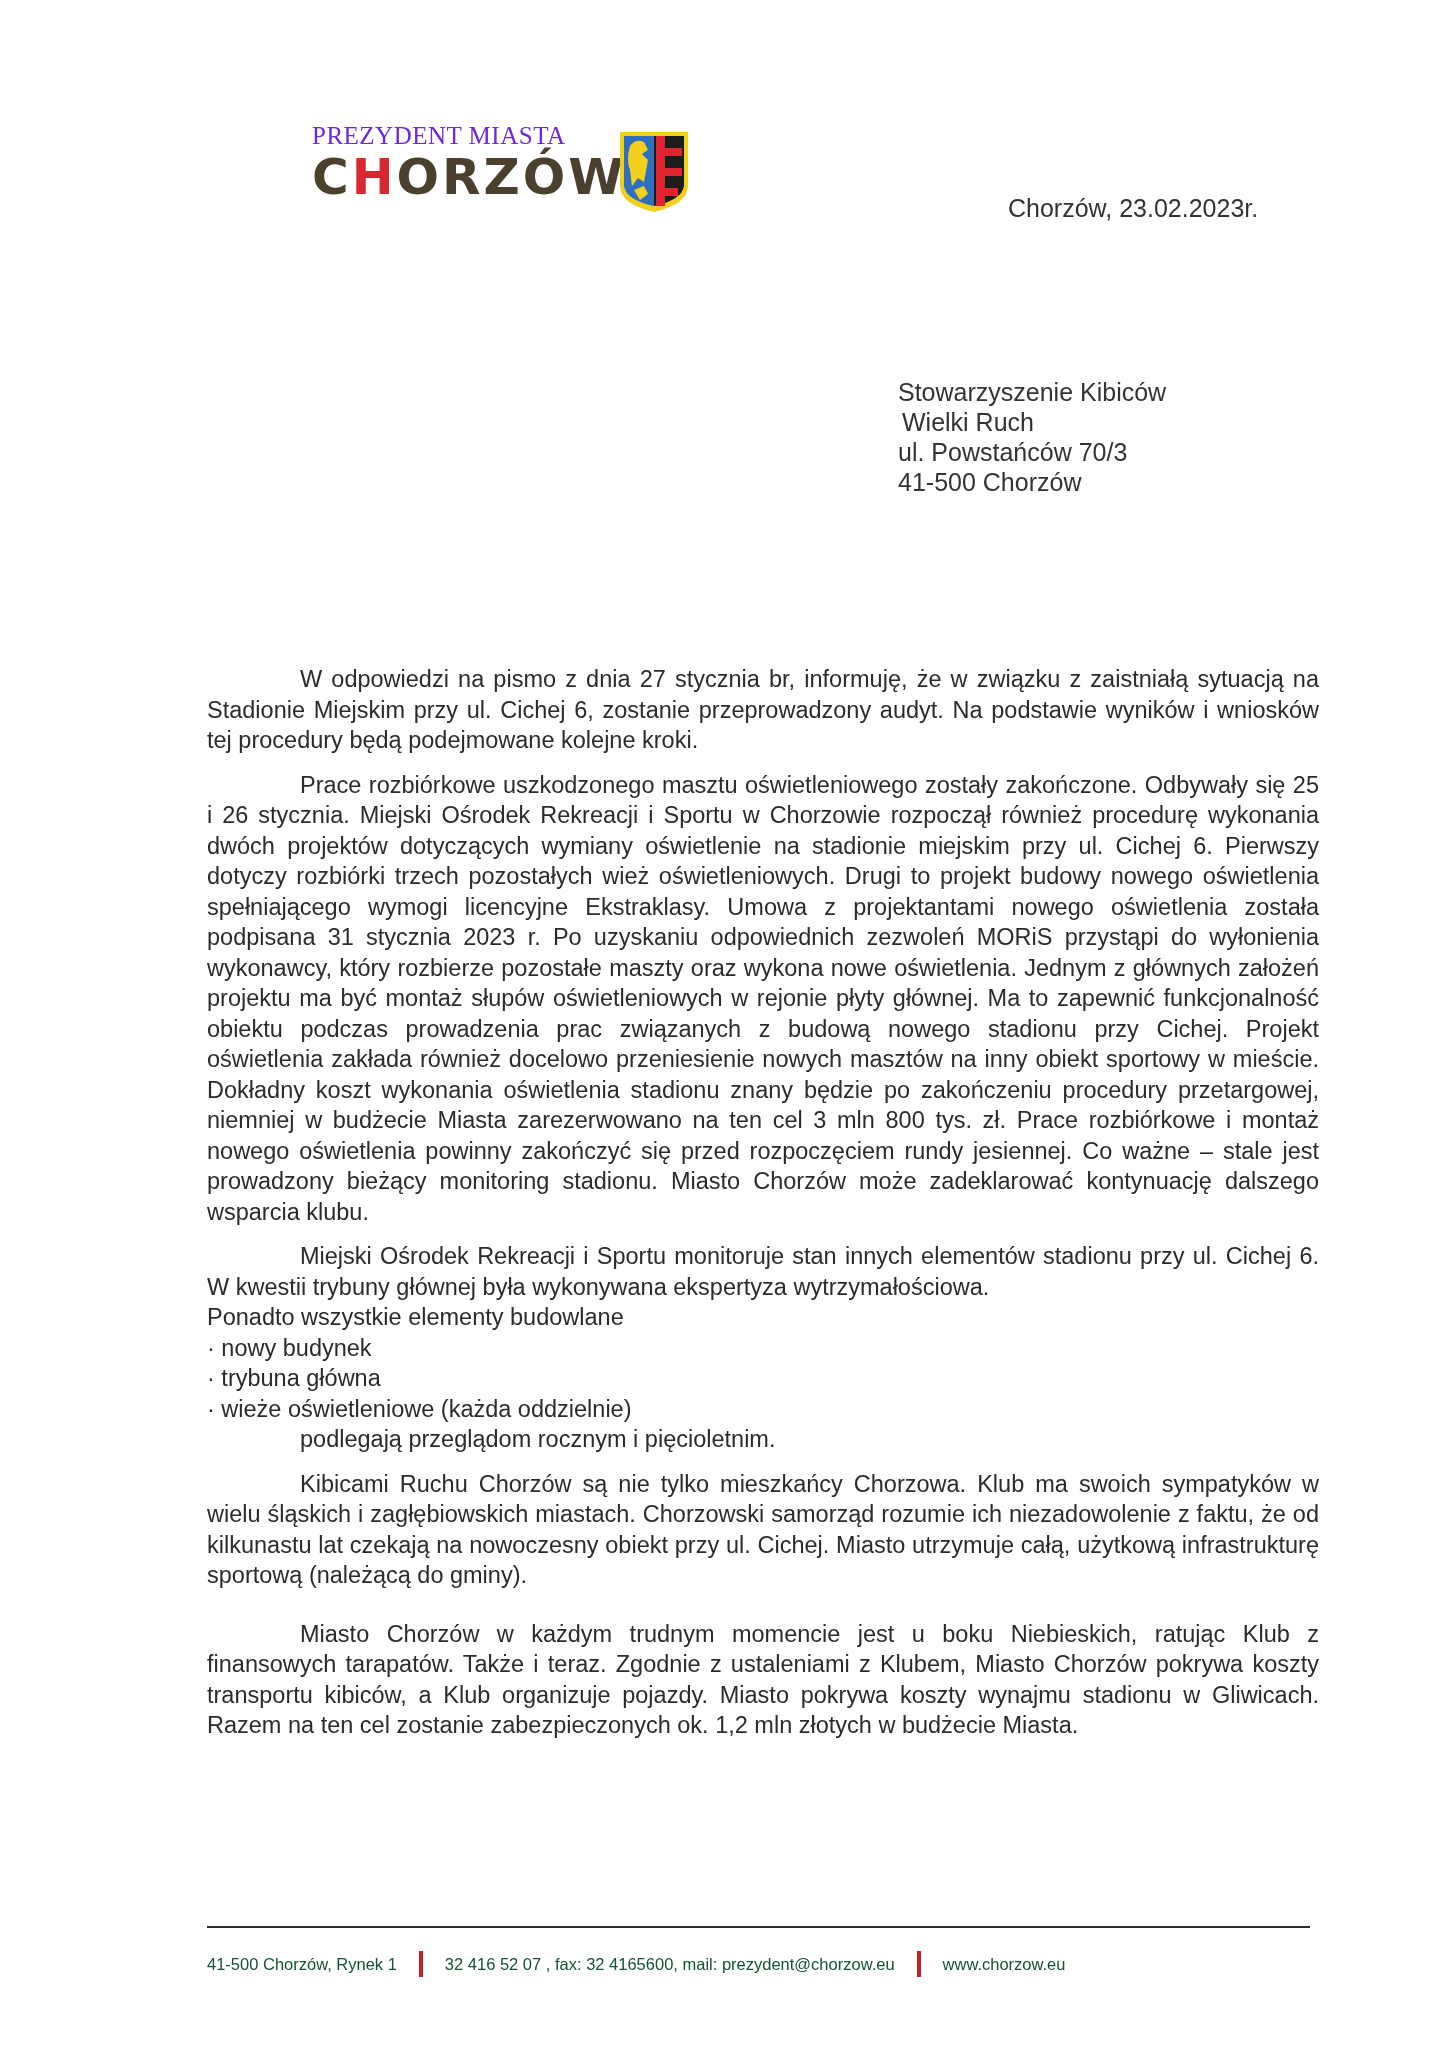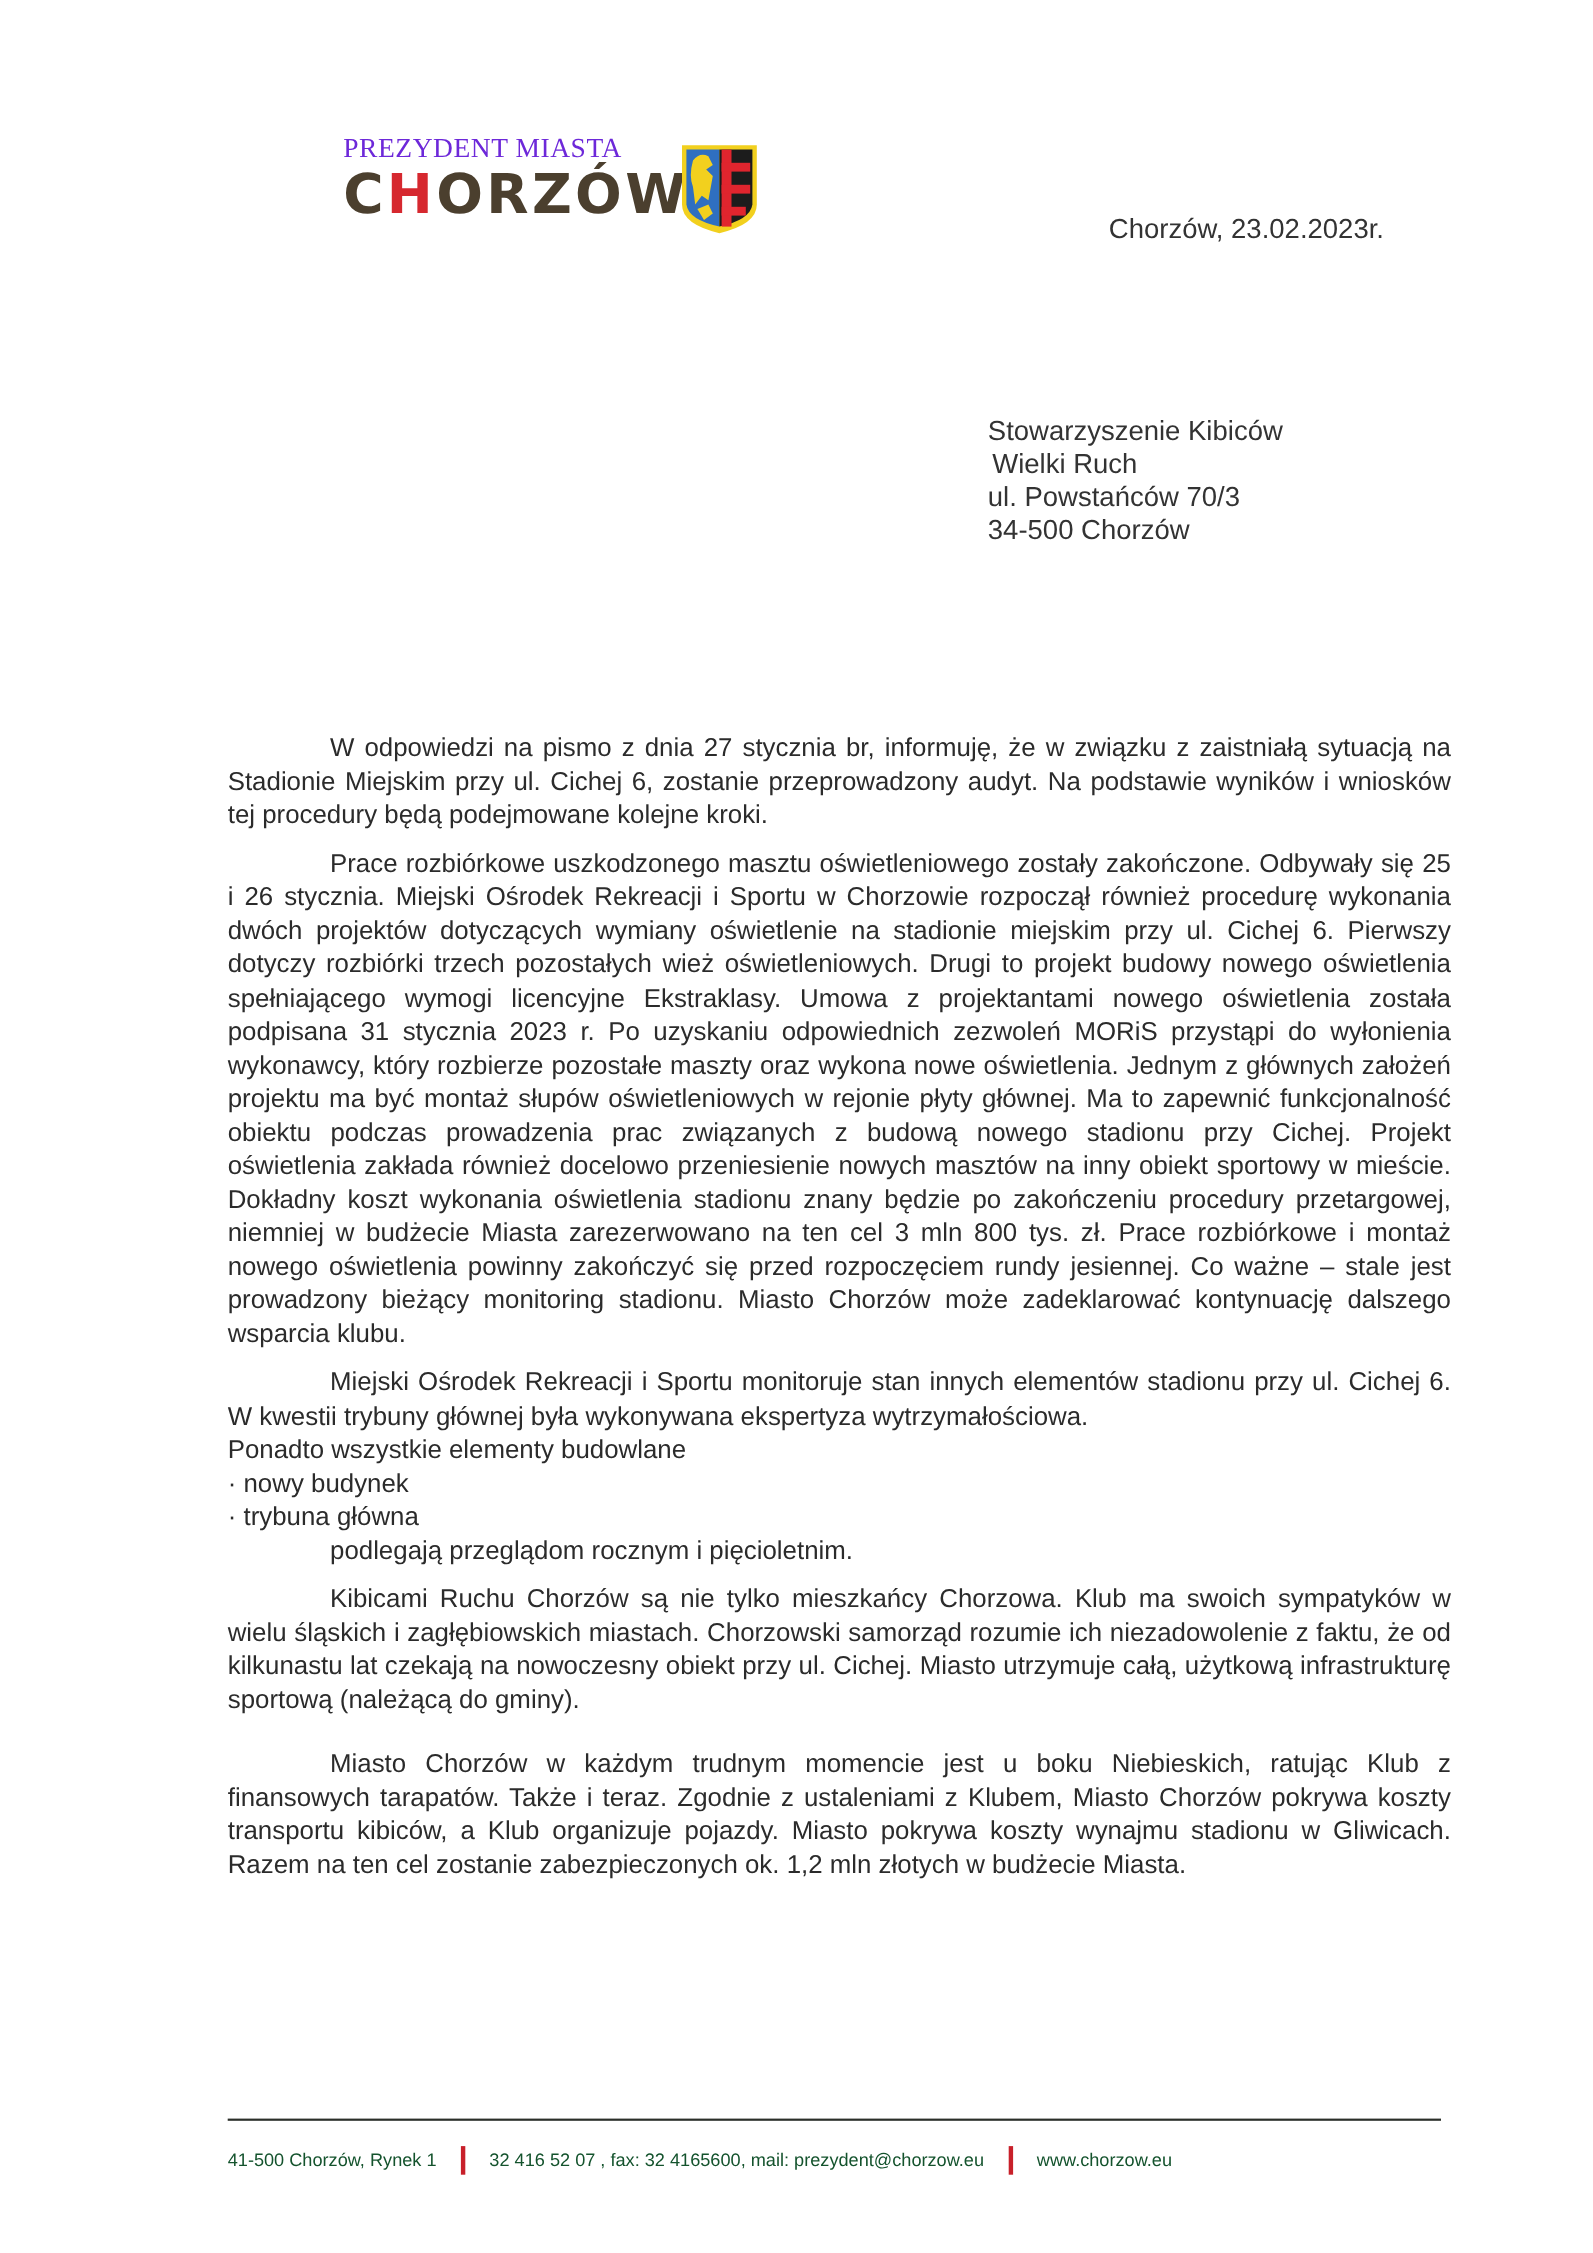--- a/index.html
+++ b/index.html
@@ -43,31 +43,32 @@
   <path d="M12 16 Q18 8 26 12 L30 20 L24 24 L30 30 L26 52 L20 48 L14 56 L12 40 Q8 30 12 16 Z" fill="#f2d01e"></path>
   <path d="M16 60 L26 56 L30 64 L22 70 Z" fill="#f2d01e"></path>
 </svg>
 
 <div class="date">Chorzów, 23.02.2023r.</div>
 
 <div class="address">
   <div>Stowarzyszenie Kibiców</div>
   <div>Wielki Ruch</div>
   <div>ul. Powstańców 70/3</div>
-  <div>34-500 Chorzów</div>
+  <div>41-500 Chorzów</div>
 </div>
 
 <div class="body">
   <p>W odpowiedzi na pismo z dnia 27 stycznia br, informuję, że w związku z zaistniałą sytuacją na Stadionie Miejskim przy ul. Cichej 6, zostanie przeprowadzony audyt. Na podstawie wyników i wniosków tej procedury będą podejmowane kolejne kroki.</p>
   <p>Prace rozbiórkowe uszkodzonego masztu oświetleniowego zostały zakończone. Odbywały się 25 i 26 stycznia. Miejski Ośrodek Rekreacji i Sportu w Chorzowie rozpoczął również procedurę wykonania dwóch projektów dotyczących wymiany oświetlenie na stadionie miejskim przy ul. Cichej 6. Pierwszy dotyczy rozbiórki trzech pozostałych wież oświetleniowych. Drugi to projekt budowy nowego oświetlenia spełniającego wymogi licencyjne Ekstraklasy. Umowa z projektantami nowego oświetlenia została podpisana 31 stycznia 2023 r. Po uzyskaniu odpowiednich zezwoleń MORiS przystąpi do wyłonienia wykonawcy, który rozbierze pozostałe maszty oraz wykona nowe oświetlenia. Jednym z głównych założeń projektu ma być montaż słupów oświetleniowych w rejonie płyty głównej. Ma to zapewnić funkcjonalność obiektu podczas prowadzenia prac związanych z budową nowego stadionu przy Cichej. Projekt oświetlenia zakłada również docelowo przeniesienie nowych masztów na inny obiekt sportowy w mieście. Dokładny koszt wykonania oświetlenia stadionu znany będzie po zakończeniu procedury przetargowej, niemniej w budżecie Miasta zarezerwowano na ten cel 3 mln 800 tys. zł. Prace rozbiórkowe i montaż nowego oświetlenia powinny zakończyć się przed rozpoczęciem rundy jesiennej. Co ważne – stale jest prowadzony bieżący monitoring stadionu. Miasto Chorzów może zadeklarować kontynuację dalszego wsparcia klubu.</p>
   <p style="margin-bottom:0">Miejski Ośrodek Rekreacji i Sportu monitoruje stan innych elementów stadionu przy ul. Cichej 6. W kwestii trybuny głównej była wykonywana ekspertyza wytrzymałościowa.</p>
   <div>Ponadto wszystkie elementy budowlane</div>
   <ul class="list">
     <li>nowy budynek</li>
     <li>trybuna główna</li>
+    <li>wieże oświetleniowe (każda oddzielnie)</li>
   </ul>
   <p class="plain">podlegają przeglądom rocznym i pięcioletnim.</p>
   <p class="gap">Kibicami Ruchu Chorzów są nie tylko mieszkańcy Chorzowa. Klub ma swoich sympatyków w wielu śląskich i zagłębiowskich miastach. Chorzowski samorząd rozumie ich niezadowolenie z faktu, że od kilkunastu lat czekają na nowoczesny obiekt przy ul. Cichej. Miasto utrzymuje całą, użytkową infrastrukturę sportową (należącą do gminy).</p>
   <p>Miasto Chorzów w każdym trudnym momencie jest u boku Niebieskich, ratując Klub z finansowych tarapatów. Także i teraz. Zgodnie z ustaleniami z Klubem, Miasto Chorzów pokrywa koszty transportu kibiców, a Klub organizuje pojazdy. Miasto pokrywa koszty wynajmu stadionu w Gliwicach. Razem na ten cel zostanie zabezpieczonych ok. 1,2 mln złotych w budżecie Miasta.</p>
 </div>
 
 <div class="footer-rule"></div>
 <div class="footer">
   <span>41-500 Chorzów, Rynek 1</span>
   <span class="sep"></span>

